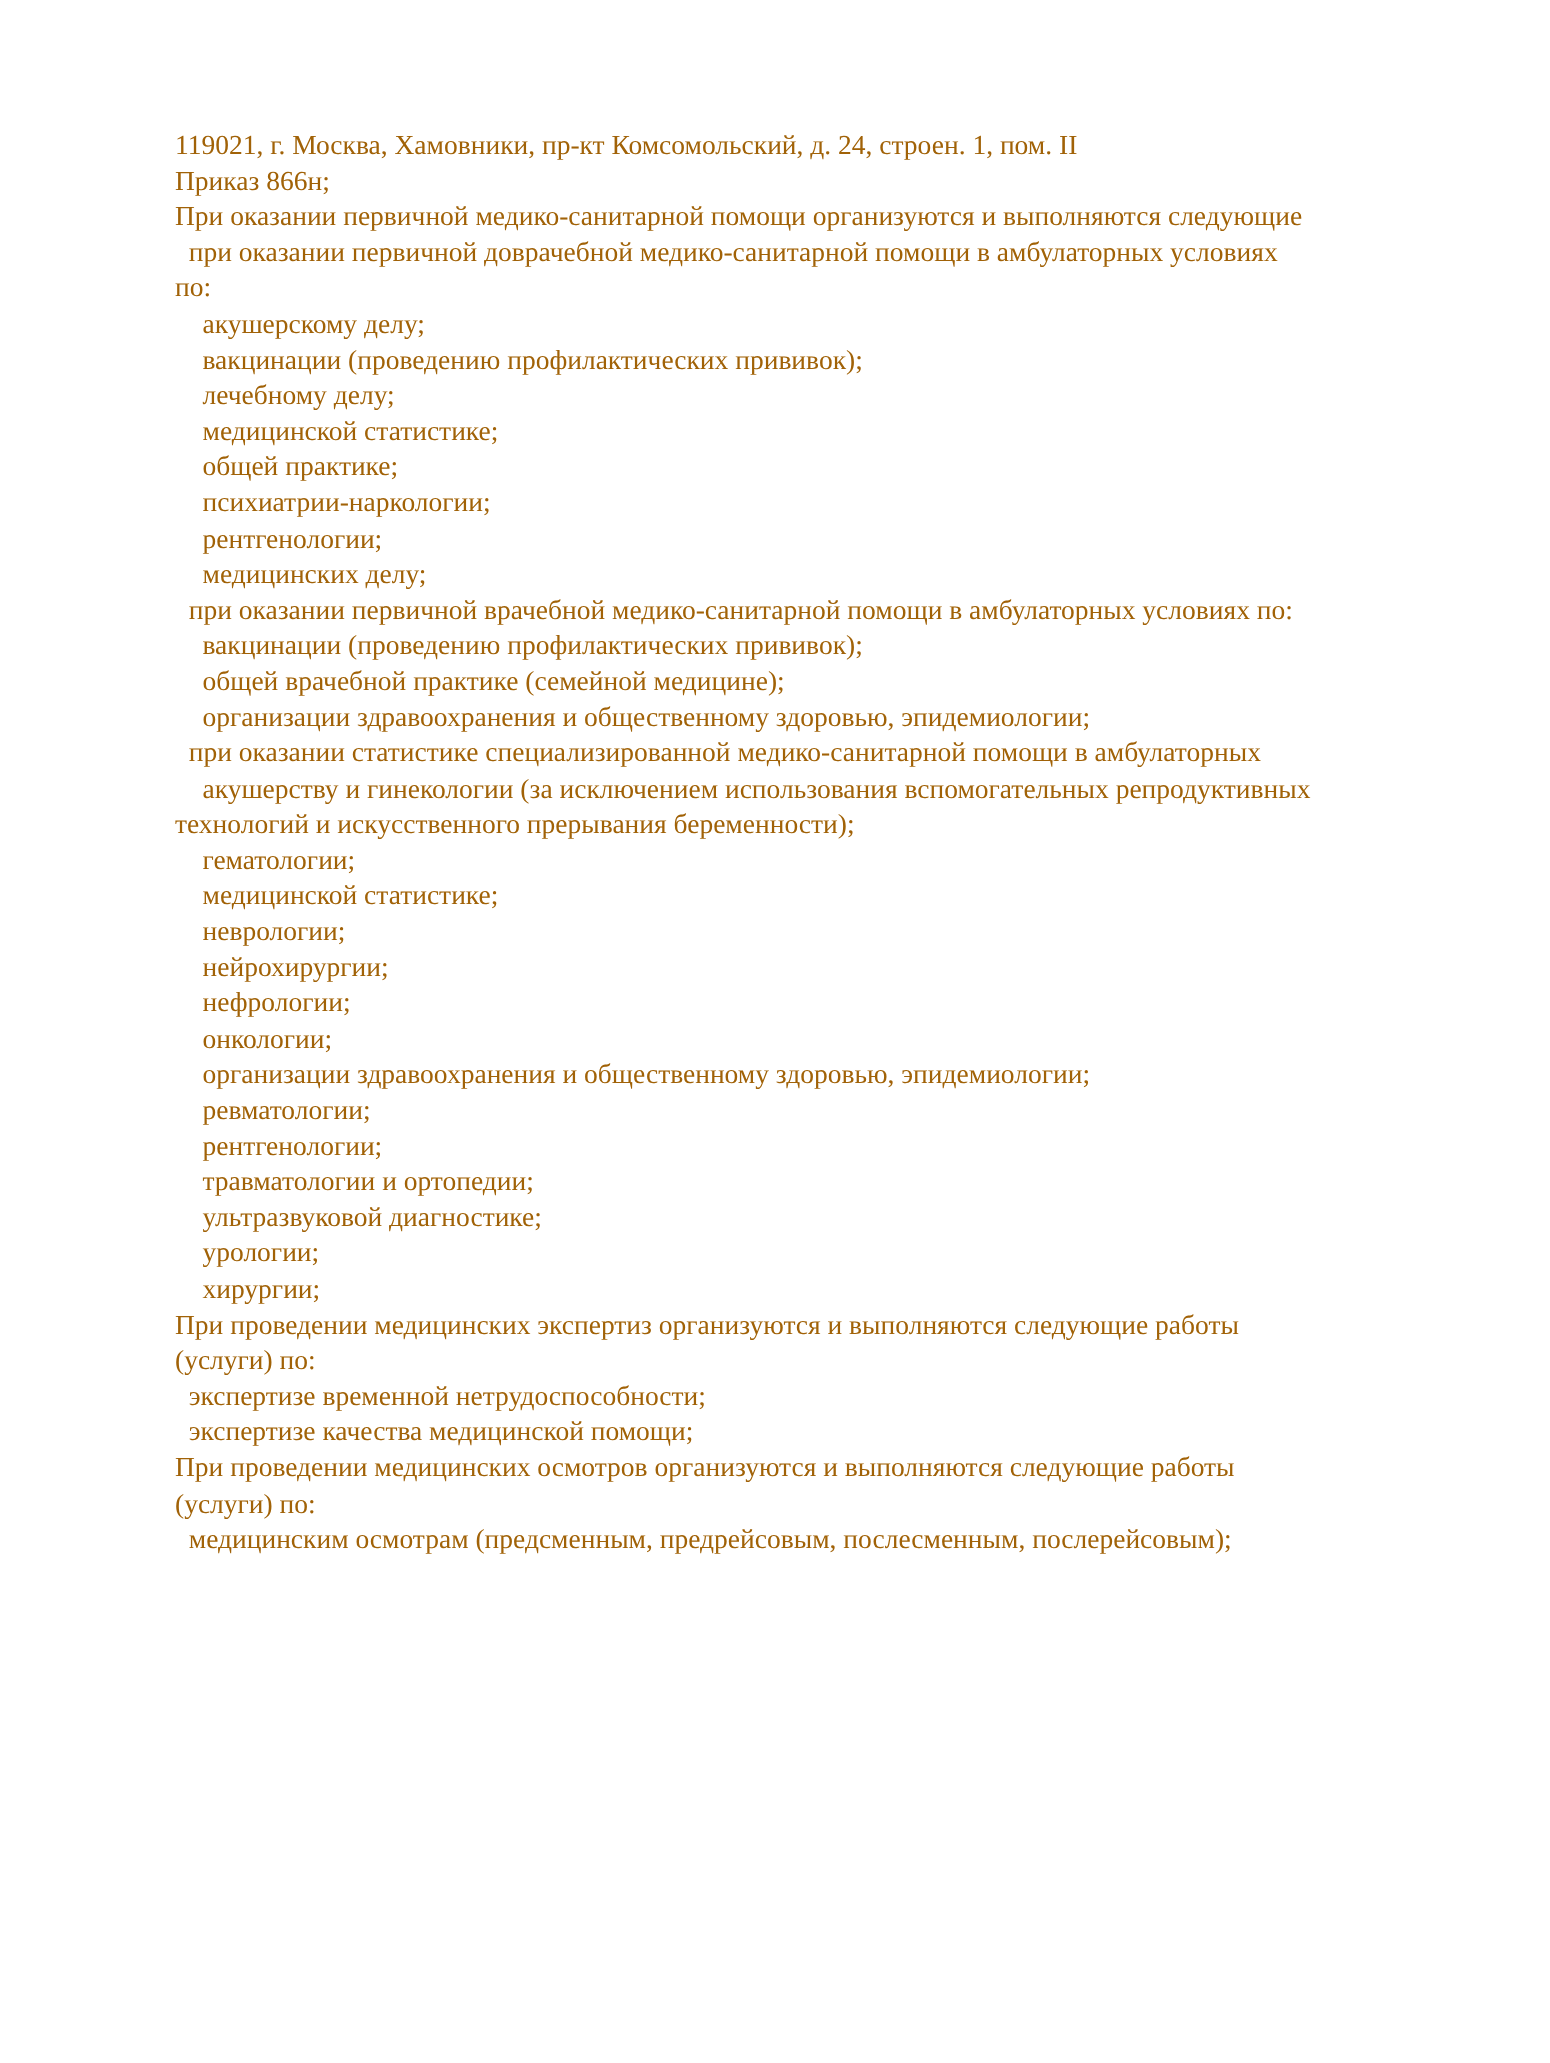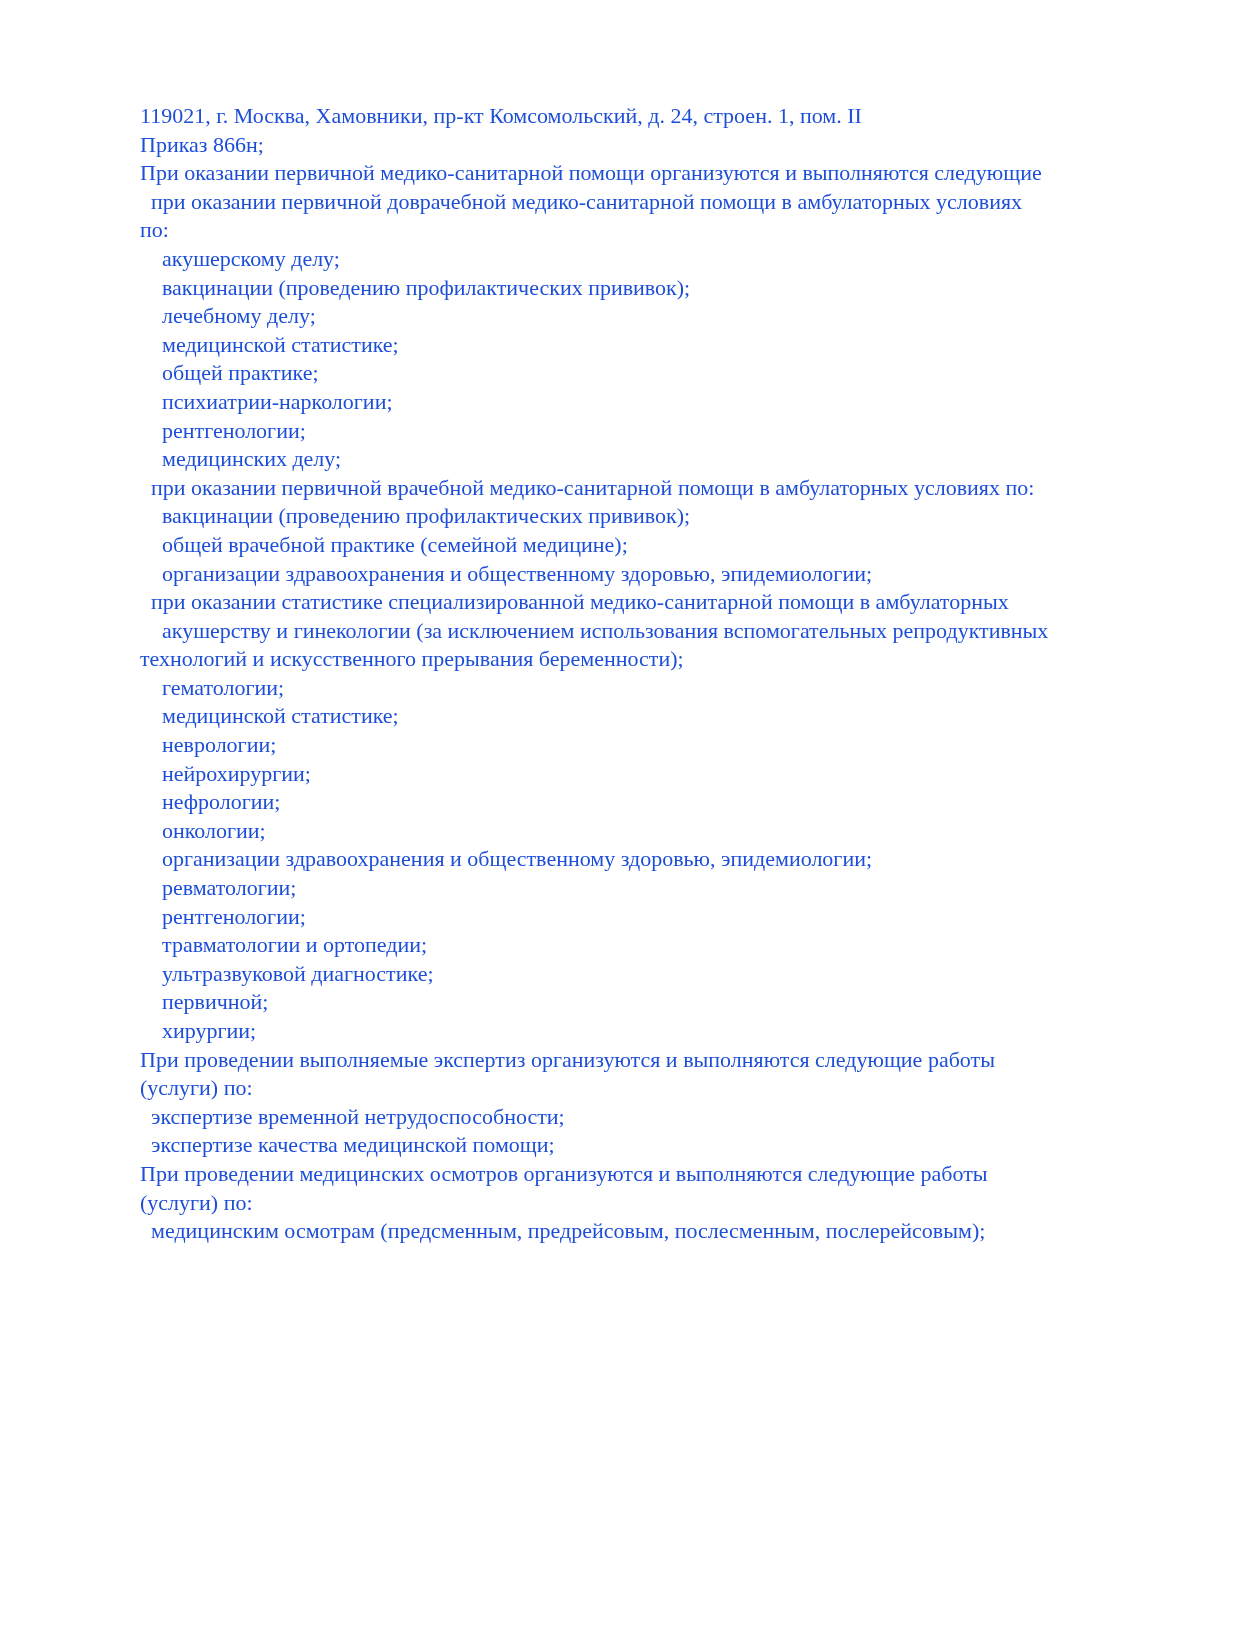--- a/index.html
+++ b/index.html
@@ -5,21 +5,21 @@
   html, body { margin: 0; padding: 0; background: #ffffff; }
   body { width: 1240px; height: 1650px; position: relative; overflow: hidden; }
   .page {
     position: absolute;
     left: 140px;
     top: 102px;
     width: 1000px;
     font-family: "Liberation Serif", "DejaVu Serif", serif;
     font-size: 22px;
     line-height: 28.6px;
-    color: #1d4ed8;
+    color: #a16207;
   }
   .line { white-space: pre; display: block; height: 28.6px; }
 </style>
 </head>
 <body>
 
 <div class="page" id="page">
     <span class="line">119021, г. Москва, Хамовники, пр-кт Комсомольский, д. 24, строен. 1, пом. II</span>
     <span class="line">Приказ 866н;</span>
     <span class="line">При оказании первичной медико-санитарной помощи организуются и выполняются следующие</span>
@@ -44,22 +44,22 @@
     <span class="line">    медицинской статистике;</span>
     <span class="line">    неврологии;</span>
     <span class="line">    нейрохирургии;</span>
     <span class="line">    нефрологии;</span>
     <span class="line">    онкологии;</span>
     <span class="line">    организации здравоохранения и общественному здоровью, эпидемиологии;</span>
     <span class="line">    ревматологии;</span>
     <span class="line">    рентгенологии;</span>
     <span class="line">    травматологии и ортопедии;</span>
     <span class="line">    ультразвуковой диагностике;</span>
-    <span class="line">    первичной;</span>
+    <span class="line">    урологии;</span>
     <span class="line">    хирургии;</span>
-    <span class="line">При проведении выполняемые экспертиз организуются и выполняются следующие работы</span>
+    <span class="line">При проведении медицинских экспертиз организуются и выполняются следующие работы</span>
     <span class="line">(услуги) по:</span>
     <span class="line">  экспертизе временной нетрудоспособности;</span>
     <span class="line">  экспертизе качества медицинской помощи;</span>
     <span class="line">При проведении медицинских осмотров организуются и выполняются следующие работы</span>
     <span class="line">(услуги) по:</span>
     <span class="line">  медицинским осмотрам (предсменным, предрейсовым, послесменным, послерейсовым);</span>
   </div>
 
 </body></html>

